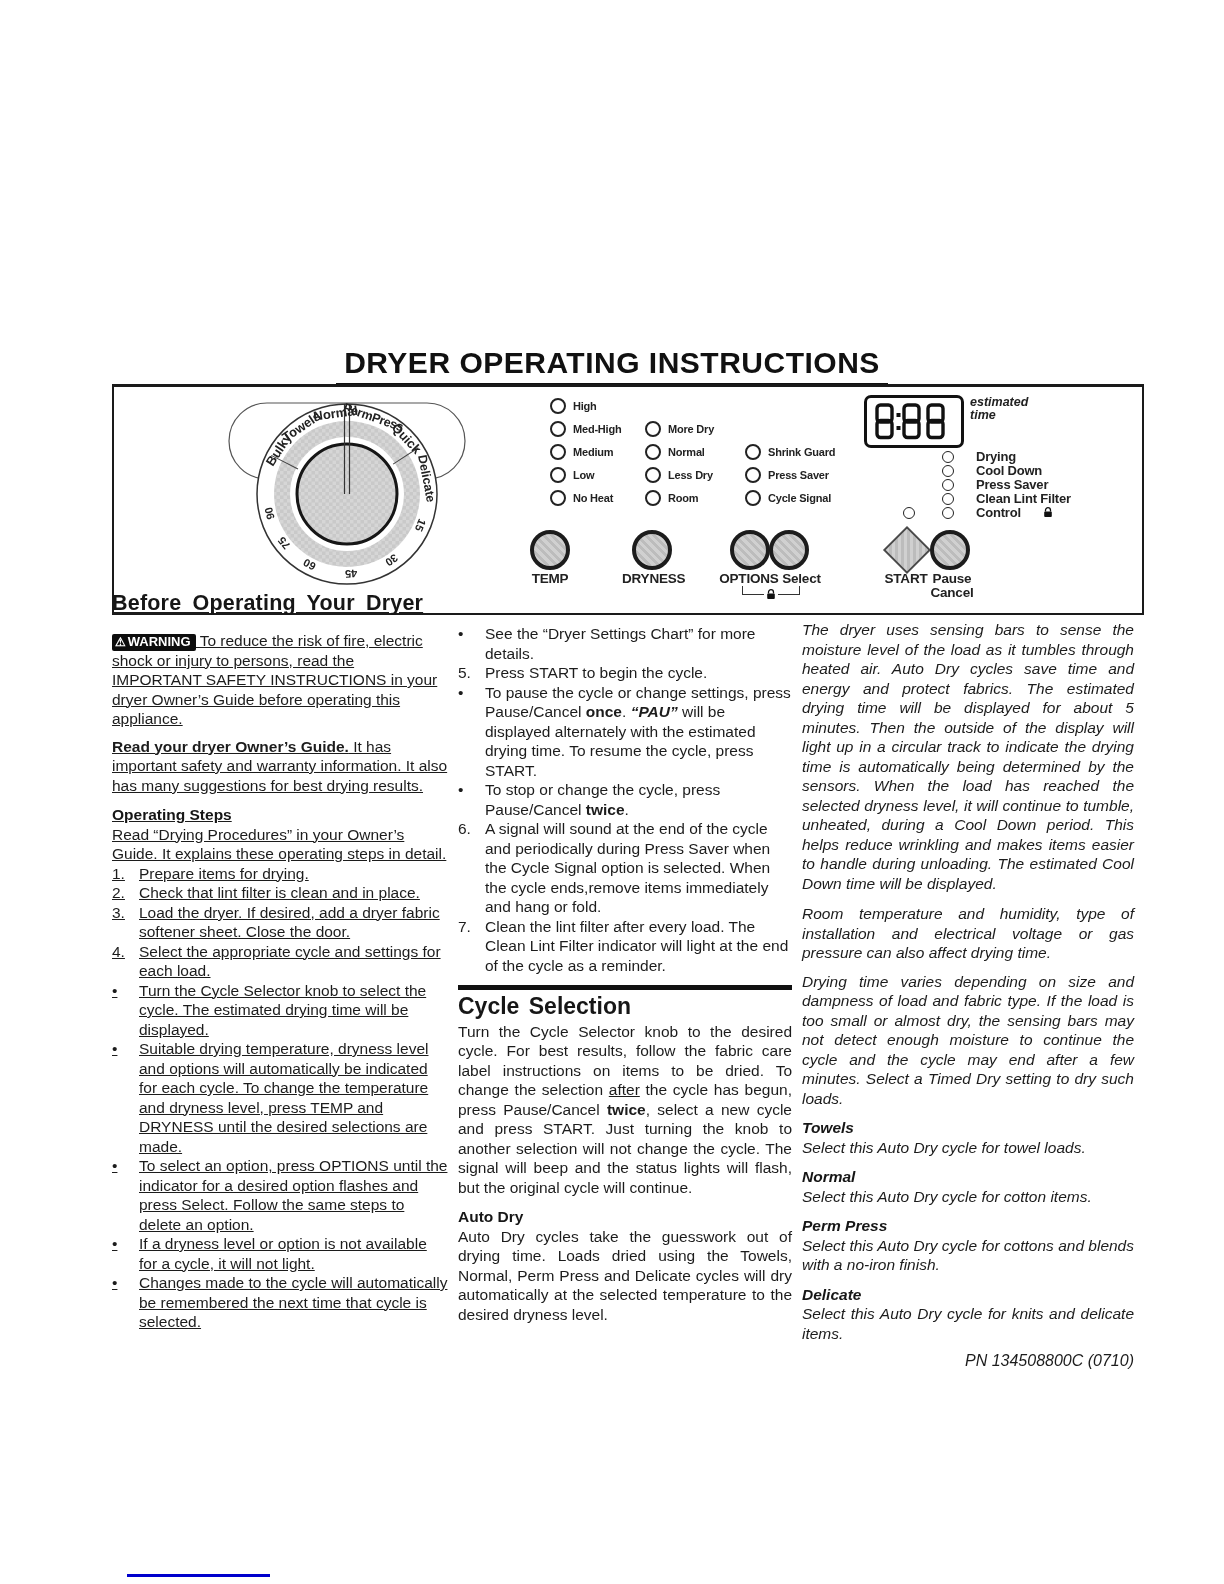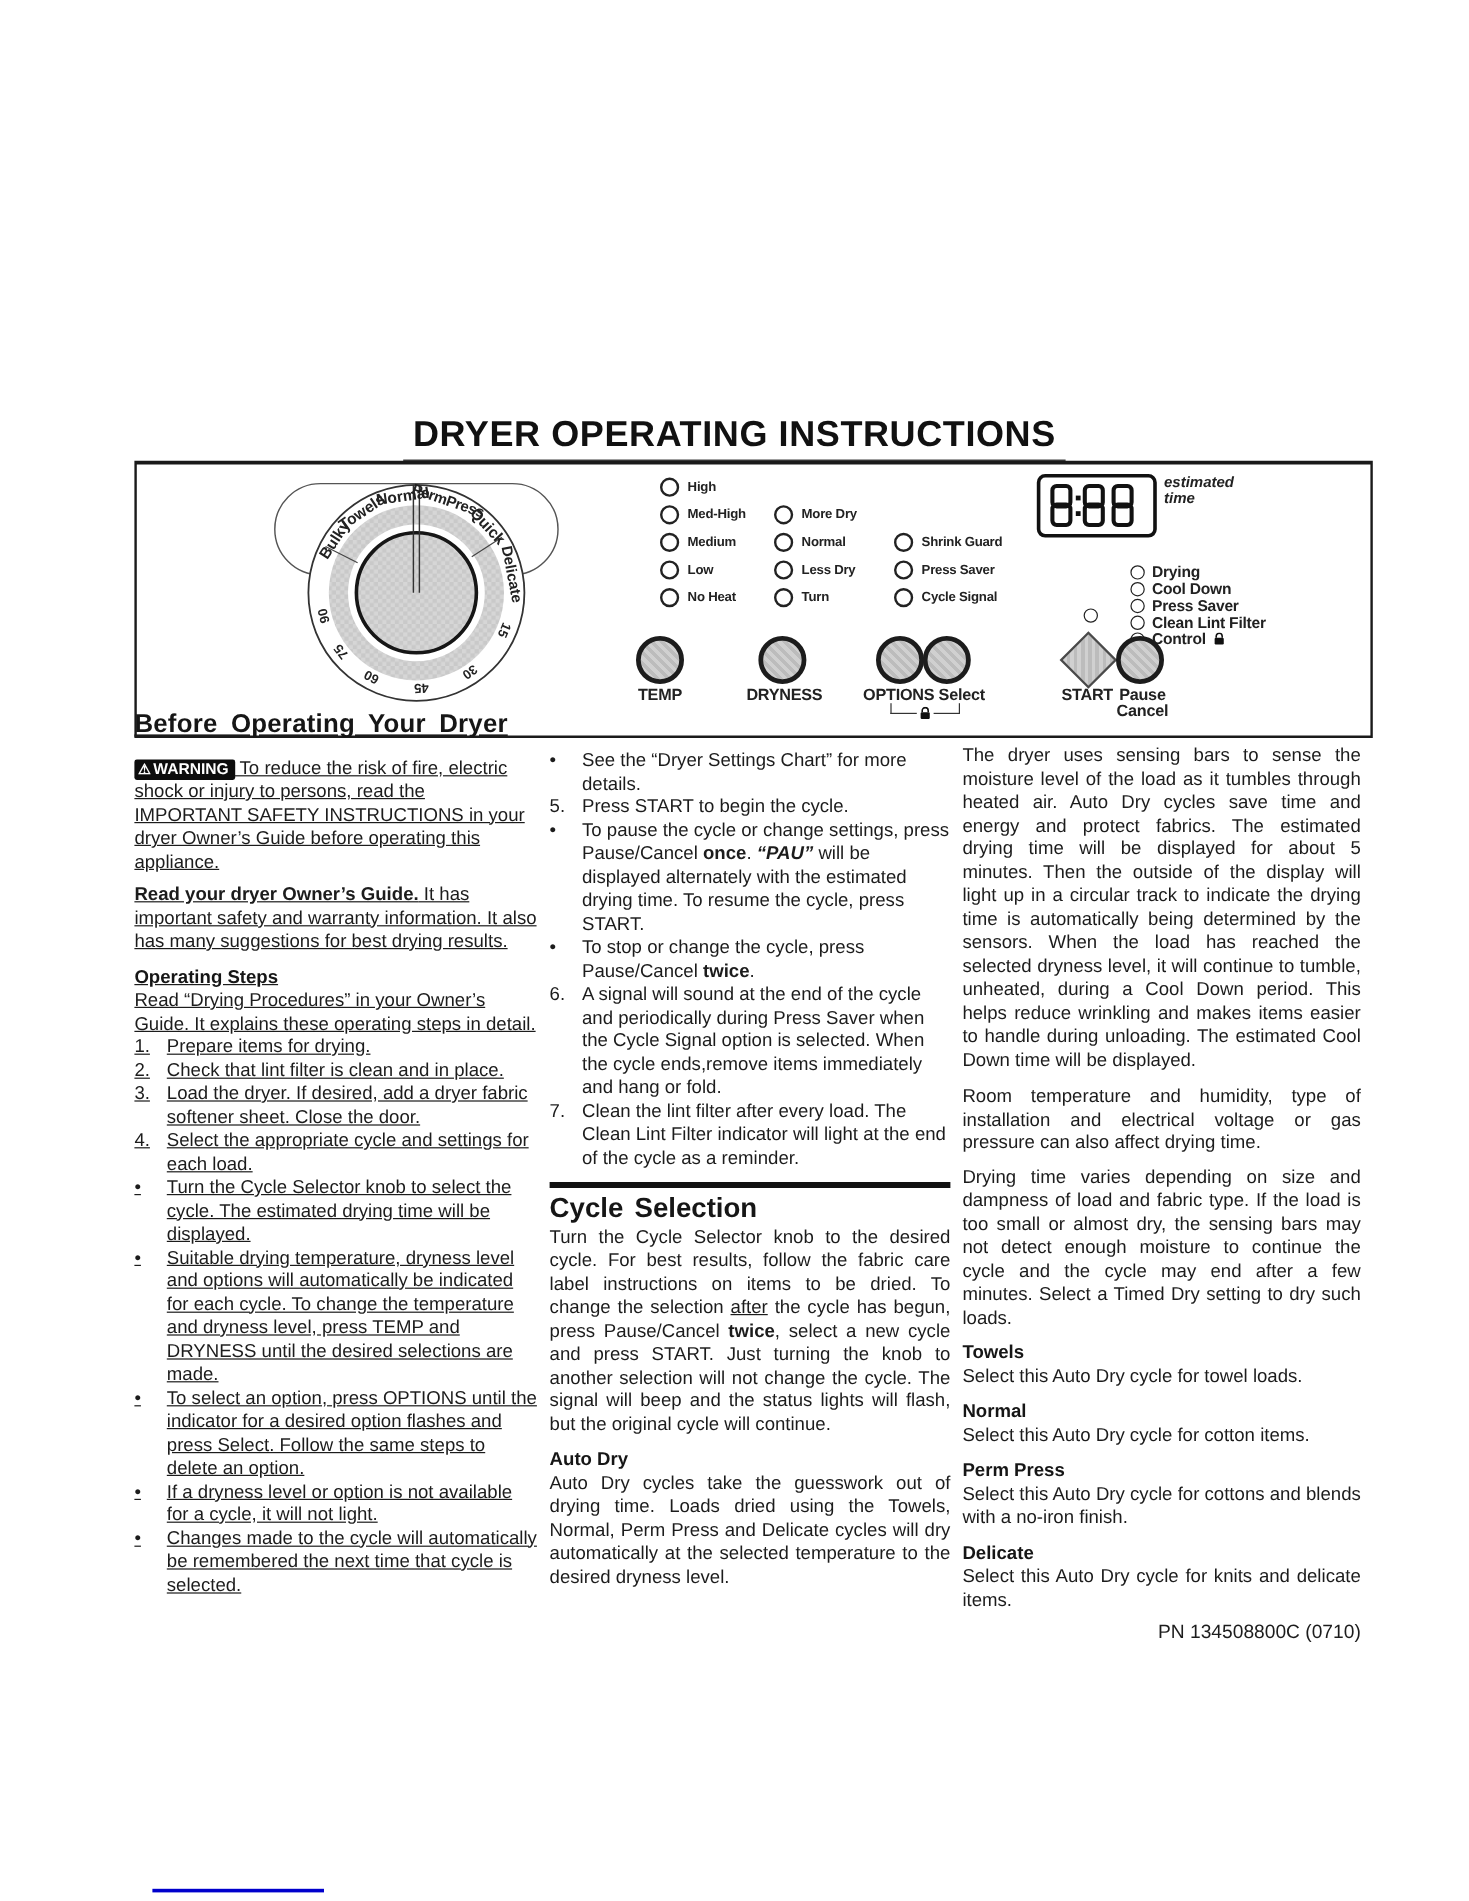--- a/index.html
+++ b/index.html
@@ -8,21 +8,21 @@
   
   .title-wrap{position:absolute;left:0;top:346px;width:1224px;text-align:center;}
   .title-wrap h1{display:inline-block;margin:0;font-size:30px;font-weight:800;
         letter-spacing:.5px;border-bottom:3px solid #111;padding:0 8px 3px 8px;color:#111;}
   
   .panel{position:absolute;left:112px;top:384px;width:1028px;height:226px;
          border:2px solid #1a1a1a;border-top-width:3px;background:#fff;}
   .lite,.slite{position:absolute;display:flex;align-items:center;gap:7px;
          font-weight:700;color:#222;white-space:nowrap;}
   .lite{font-size:11px;letter-spacing:-.2px;}
-  .slite{font-size:13px;letter-spacing:-.2px;gap:6px;margin-top:20px;}
+  .slite{font-size:13px;letter-spacing:-.2px;gap:22px;}
   .lamp{width:12px;height:12px;border:2px solid #222;border-radius:50%;background:#fff;flex:none;}
   .slamp{width:10px;height:10px;border:1.8px solid #222;border-radius:50%;background:#fff;flex:none;}
   .disp{position:absolute;left:750px;top:8px;width:94px;height:47px;border:3px solid #111;
         border-radius:7px;background:#fff;display:flex;align-items:center;justify-content:center;}
   .est{position:absolute;left:856px;top:9px;font-style:italic;font-size:12.5px;
        line-height:13px;font-weight:600;color:#222;}
   .btn{position:absolute;width:32px;height:32px;border-radius:50%;border:4px solid #1c1c1c;
        background:repeating-linear-gradient(45deg,#d0d0d0 0 3px,#bcbcbc 3px 6px);}
   .diam{position:absolute;width:30px;height:30px;transform:rotate(45deg);
         border:2.5px solid #4a4a4a;
@@ -30,21 +30,21 @@
   .plbl{position:absolute;font-weight:700;font-size:13.5px;text-align:center;
         letter-spacing:-.2px;color:#222;white-space:nowrap;}
   .bracket{position:absolute;left:628px;top:199px;width:56px;height:8px;
         border-left:1.5px solid #333;border-right:1.5px solid #333;border-bottom:1.5px solid #333;}
   .bracket .lockpos{position:absolute;left:50%;top:3px;transform:translateX(-50%);
         background:#fff;padding:0 2px;line-height:0;}
   
   .col{position:absolute;font-size:15.5px;line-height:19.5px;color:#1c1c1c;}
   .col1{left:112px;top:594px;width:336px;text-decoration:underline;}
   .col2{left:458px;top:624px;width:334px;}
-  .col3{left:802px;top:620px;width:332px;}
+  .col3{left:802px;top:620px;width:332px;font-style:italic;}
   .col h2{margin:0;color:#161616;}
   .h-before{font-size:21.5px;word-spacing:5px;letter-spacing:.2px;margin:0 0 17px 0 !important;}
   .h-cycle{font-size:23px;word-spacing:3px;margin:0 0 5px 0 !important;}
   .col h3{font-size:15.5px;margin:10px 0 0 0;color:#161616;}
   .col p{margin:0 0 9px 0;}
   .just{text-align:justify;}
   .li{display:flex;margin:0;}
   .mk{flex:none;width:27px;}
   .warnbadge{display:inline-block;background:#0d0d0d;color:#fff;font-weight:700;
         font-size:13px;padding:0 5px 1px 3px;border-radius:2px;line-height:16px;}
@@ -127,21 +127,21 @@
     <div class="lite" style="left:531px;top:57px">
         <span class="lamp"></span>
         <span>Normal</span>
       </div>
     <div class="lite" style="left:531px;top:80px">
         <span class="lamp"></span>
         <span>Less Dry</span>
       </div>
     <div class="lite" style="left:531px;top:103px">
         <span class="lamp"></span>
-        <span>Turn</span>
+        <span>Room</span>
       </div>
 
     <div class="lite" style="left:631px;top:57px">
         <span class="lamp"></span>
         <span>Shrink Guard</span>
       </div>
     <div class="lite" style="left:631px;top:80px">
         <span class="lamp"></span>
         <span>Press Saver</span>
       </div>

